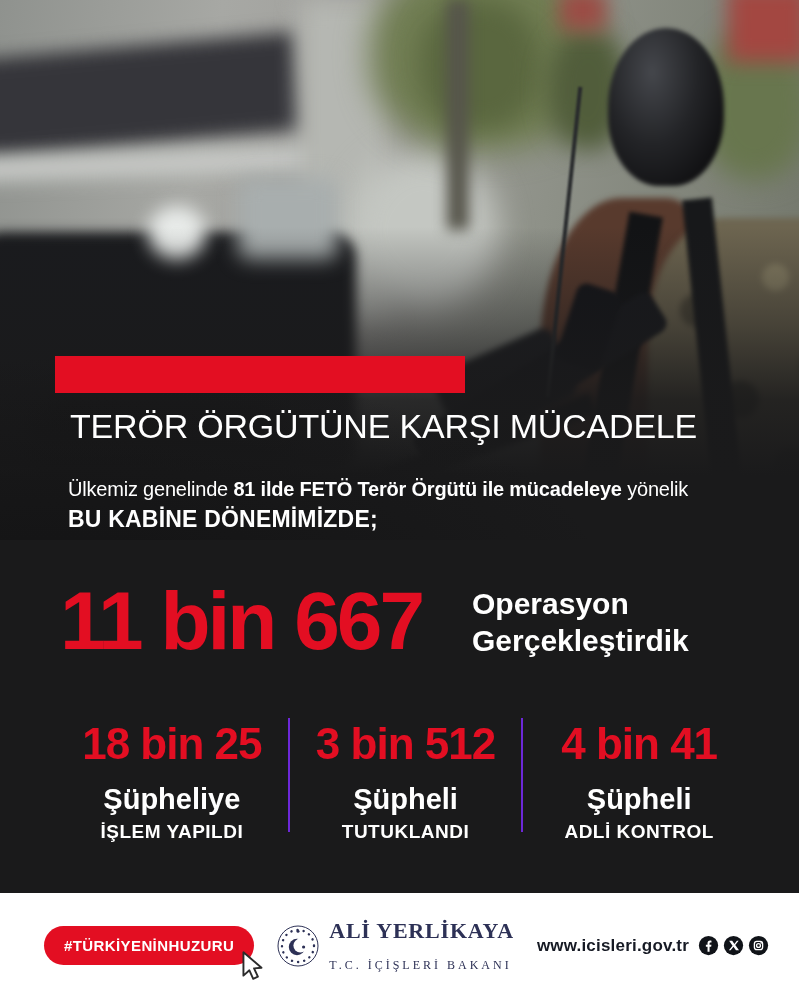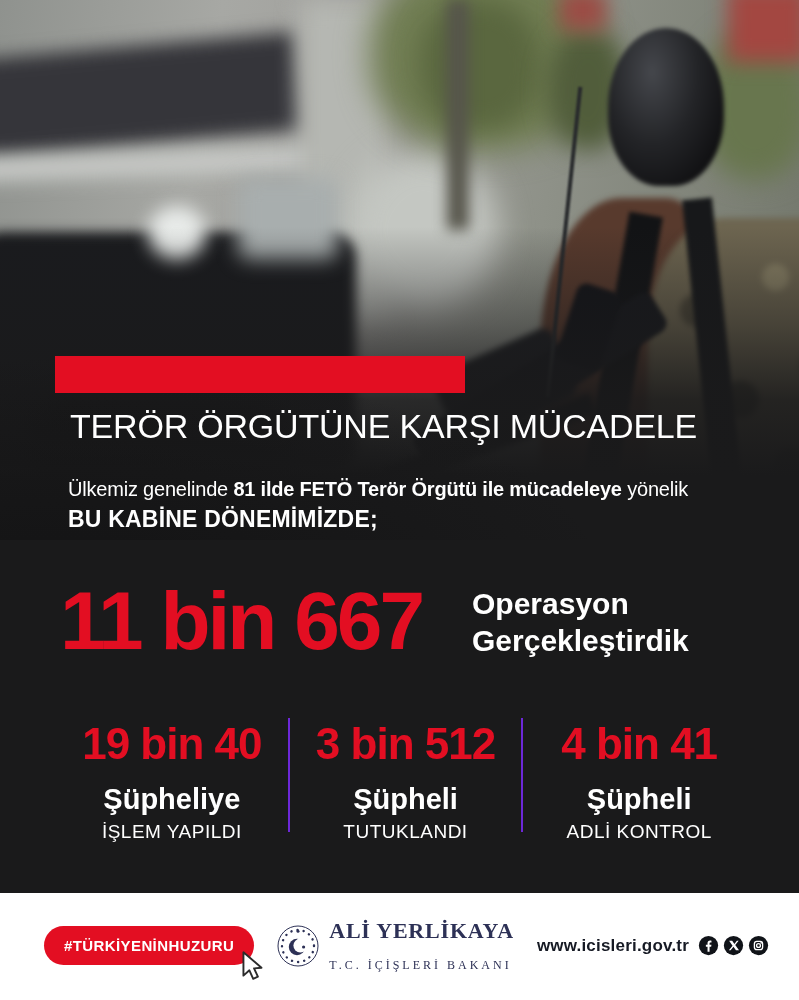--- a/index.html
+++ b/index.html
@@ -57,21 +57,21 @@
   .intro{position:absolute;left:68px;top:478px;color:#fff;font-size:20px;font-weight:400;letter-spacing:-.2px;white-space:nowrap;}
   .intro b{font-weight:700;margin-top:12px;}
   .intro-line2{position:absolute;left:68px;top:506px;color:#fff;font-size:23px;font-weight:700;letter-spacing:.2px;white-space:nowrap;}
   .big-number{position:absolute;left:60px;top:580px;color:var(--red);font-size:82px;font-weight:700;letter-spacing:-3px;line-height:1;white-space:nowrap;}
   .big-label{position:absolute;left:472px;top:586px;color:#fff;font-size:30px;font-weight:700;line-height:1.23;}
   .stats{position:absolute;left:56px;top:718px;width:699px;display:flex;}
   .stat{flex:1;text-align:center;padding-top:4px;height:114px;}
   .stat + .stat{border-left:2px solid #6d28d9;}
   .stat-value{color:var(--red);font-size:44px;font-weight:700;line-height:1;letter-spacing:-1px;}
   .stat-unit{color:#fff;font-size:29px;font-weight:700;margin-top:19px;line-height:1;}
-  .stat-desc{color:#fff;font-size:19px;font-weight:400;margin-top:8px;letter-spacing:.5px;line-height:1;}
+  .stat-desc{color:#fff;font-size:19px;font-weight:700;margin-top:8px;letter-spacing:.5px;line-height:1;}
 
   
   .footer{position:absolute;left:0;top:893px;width:799px;height:107px;background:var(--footer_bg);
     display:flex;align-items:center;justify-content:space-between;padding:14px 30px 16px 44px;}
   .pill-wrap{position:relative;}
   .pill{background:var(--red);color:#fff;font-size:15px;font-weight:700;letter-spacing:.4px;
     padding:11px 20px;border-radius:20px;white-space:nowrap;}
   .cursor{position:absolute;right:-16px;bottom:-17px;width:34px;height:34px;}
   .ministry{display:flex;align-items:center;gap:10px;}
   .ministry-text{display:flex;flex-direction:column;gap:14px;}
@@ -124,21 +124,21 @@
   <div class="intro-line2">BU KABİNE DÖNEMİMİZDE;</div>
 
   <div class="big-number">11 bin 667</div>
   <div class="big-label">
     <div>Operasyon</div>
     <div>Gerçekleştirdik</div>
   </div>
 
   <div class="stats">
     <div class="stat">
-      <div class="stat-value">19 bin 40</div>
+      <div class="stat-value">18 bin 25</div>
       <div class="stat-unit">Şüpheliye</div>
       <div class="stat-desc">İŞLEM YAPILDI</div>
     </div>
     <div class="stat">
       <div class="stat-value">3 bin 512</div>
       <div class="stat-unit">Şüpheli</div>
       <div class="stat-desc">TUTUKLANDI</div>
     </div>
     <div class="stat">
       <div class="stat-value">4 bin 41</div>

